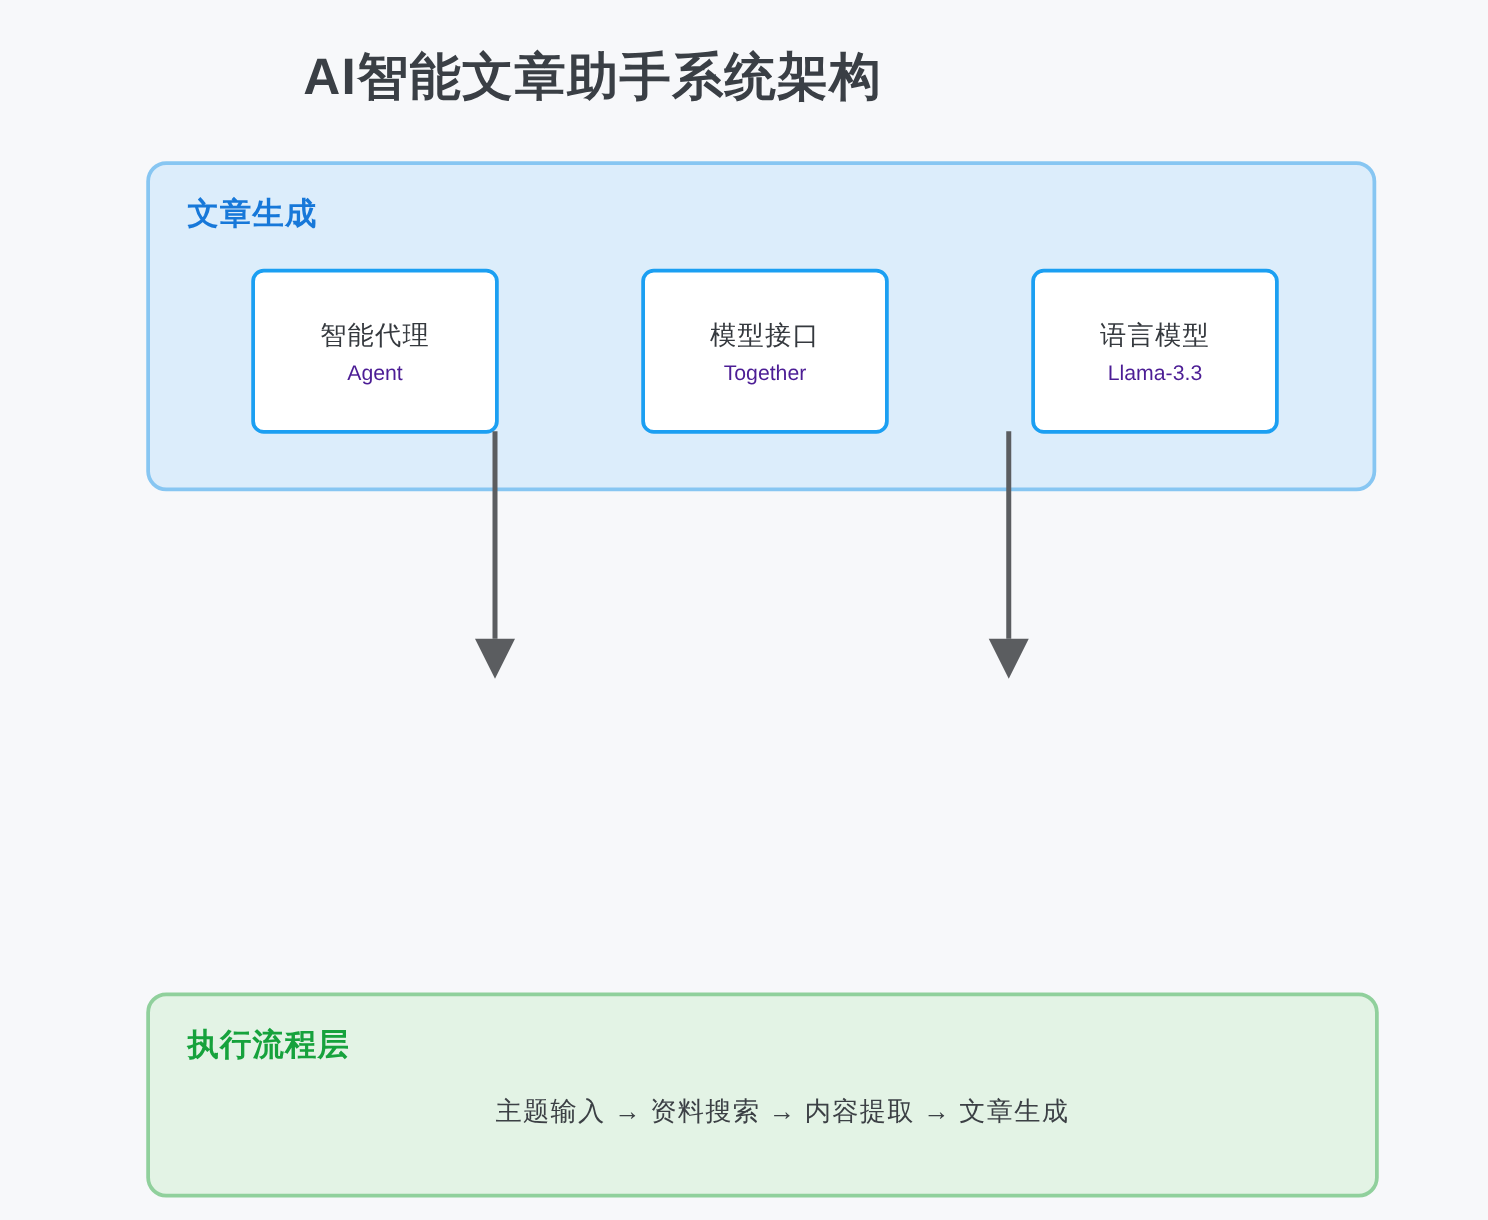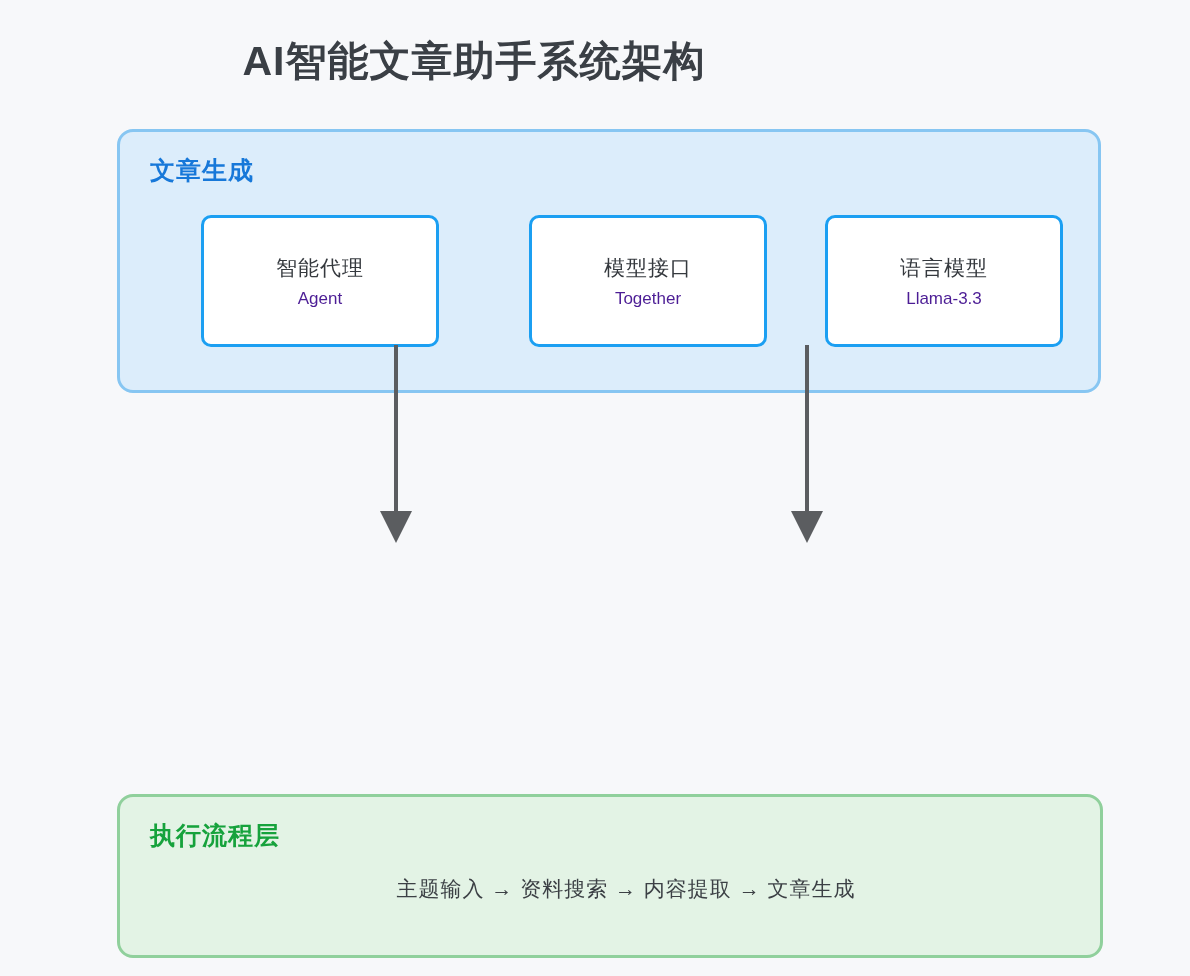--- a/index.html
+++ b/index.html
@@ -49,34 +49,34 @@
     position: absolute;
     background: #ffffff;
     display: flex;
     flex-direction: column;
     align-items: center;
     justify-content: center;
     gap: 7px;
     text-align: center;
   }
   .layer-core .node {
-    top: 83px; width: 238px; height: 132px;
+    top: 83px; width: 198px; height: 132px;
     border: 3px solid #1b9ff2;
     border-radius: 10px;
   }
   .layer-tools .node {
     top: 85px; width: 261px; height: 97px;
     border: 3px solid #c45fd0;
     border-radius: 8px;
   }
   .node-title { font-size: 21px; color: #35393e; letter-spacing: 1px; }
   .node-sub   { font-size: 17px; color: #4c1d95; }
 
   .node-core-1 { left: 81px; }
-  .node-core-2 { left: 409px; }
+  .node-core-2 { left: 393px; }
   .node-core-3 { left: 705px; }
   .node-tool-1 { left: 165px; }
   .node-tool-2 { left: 560px; }
 
   .flow-text {
     position: absolute;
     left: 0; top: 78px; width: 100%;
     text-align: center;
     font-size: 21px;
     color: #3c4045;

